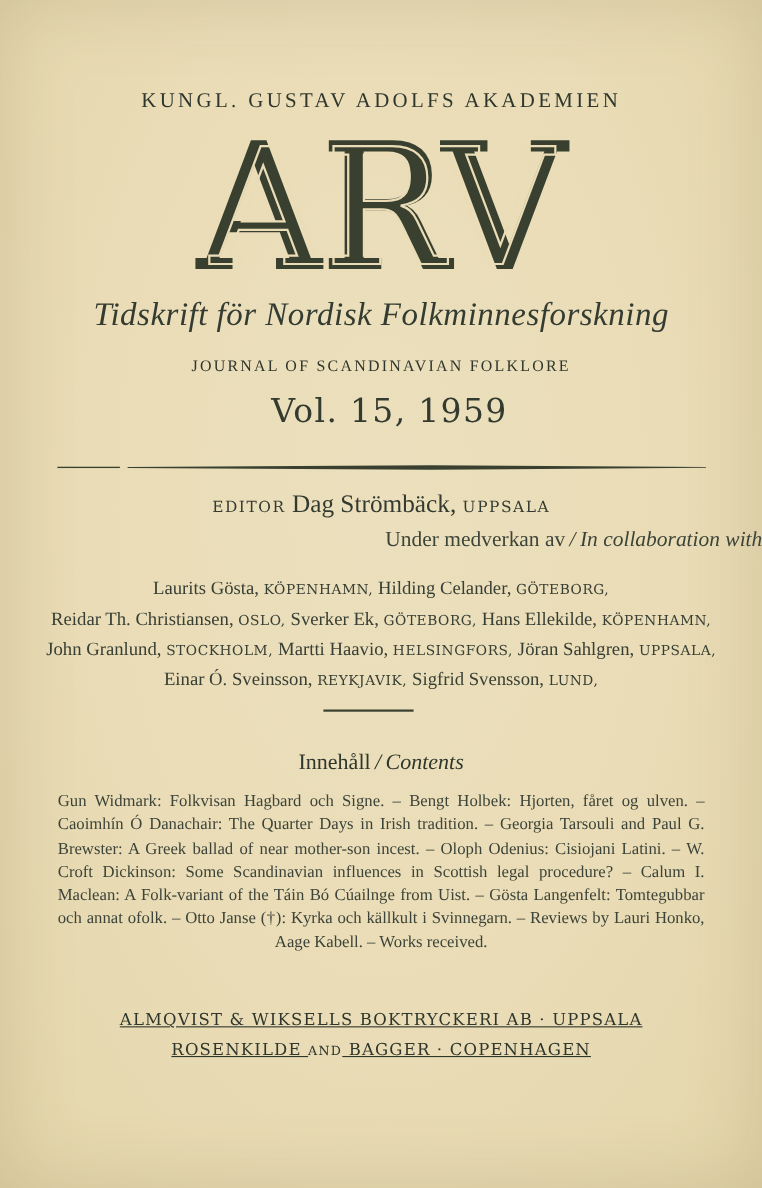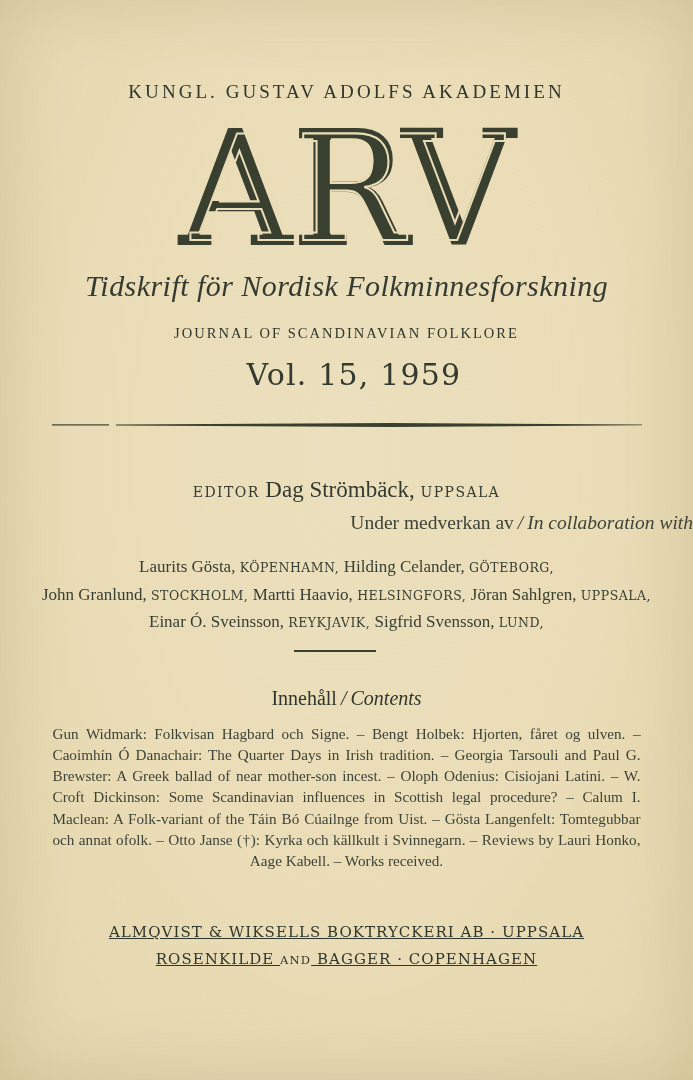--- a/index.html
+++ b/index.html
@@ -49,21 +49,21 @@
   }
   .volume{
     margin-top:15px;
     font-family:"DejaVu Serif", serif;
     font-size:30px;
     letter-spacing:0.04em;
     color:#333a30;
     margin-left:15px;
   }
   .rule-long{display:block;margin:29px auto 0;}
-  .editor-line{margin-top:48px;font-size:23px;color:#333a30;white-space:nowrap;text-align:center;}
+  .editor-line{margin-top:16px;font-size:23px;color:#333a30;white-space:nowrap;text-align:center;}
   .sc{
     font-family:"DejaVu Serif", serif;
     font-size:14px;
     letter-spacing:0.1em;
   }
   .collab-note{margin-top:9px;font-size:19.5px;white-space:nowrap;text-align:right;}
   .collab-note .it{font-style:italic;}
   .sep-slash{font-style:italic;padding:0 4px;}
   .collaborators{margin-top:20px;font-size:17px;line-height:26.5px;color:#383f34;}
   .collab-line{white-space:nowrap;}
@@ -126,20 +126,21 @@
     <rect x="0" y="3.3" width="57" height="1.2" fill="#39402f"></rect>
     <polygon points="64,3.6 340,1.9 590,3.5 590,4.3 340,6.1 64,4.4" fill="#39402f"></polygon>
   </svg>
 
   <div class="editor-line"><span class="sc">EDITOR</span><span> Dag Strömbäck, </span><span class="sc">UPPSALA</span></div>
 
   <div class="collab-note"><span>Under medverkan av</span><span class="sep-slash">/</span><span class="it">In collaboration with</span></div>
 
   <div class="collaborators" id="collaborators">
       <div class="collab-line"><span class="seg-name">Laurits Gösta, </span><span class="seg-city">KÖPENHAMN, </span><span class="seg-name">Hilding Celander, </span><span class="seg-city">GÖTEBORG,</span></div>
+      <div class="collab-line"><span class="seg-name">Reidar Th. Christiansen, </span><span class="seg-city">OSLO, </span><span class="seg-name">Sverker Ek, </span><span class="seg-city">GÖTEBORG, </span><span class="seg-name">Hans Ellekilde, </span><span class="seg-city">KÖPENHAMN,</span></div>
       <div class="collab-line"><span class="seg-name">John Granlund, </span><span class="seg-city">STOCKHOLM, </span><span class="seg-name">Martti Haavio, </span><span class="seg-city">HELSINGFORS, </span><span class="seg-name">Jöran Sahlgren, </span><span class="seg-city">UPPSALA,</span></div>
       <div class="collab-line"><span class="seg-name">Einar Ó. Sveinsson, </span><span class="seg-city">REYKJAVIK, </span><span class="seg-name">Sigfrid Svensson, </span><span class="seg-city">LUND,</span></div>
     </div>
 
   <div class="rule-short"></div>
 
   <div class="contents-head"><span>Innehåll</span><span class="sep-slash">/</span><span class="it">Contents</span></div>
 
   <div class="contents-text">Gun Widmark: Folkvisan Hagbard och Signe. – Bengt Holbek: Hjorten, fåret og ulven. – Caoimhín Ó Danachair: The Quarter Days in Irish tradition. – Georgia Tarsouli and Paul G. Brewster: A Greek ballad of near mother-son incest. – Oloph Odenius: Cisiojani Latini. – W. Croft Dickinson: Some Scandinavian influences in Scottish legal procedure? – Calum I. Maclean: A Folk-variant of the Táin Bó Cúailnge from Uist. – Gösta Langenfelt: Tomtegubbar och annat ofolk. – Otto Janse (†): Kyrka och källkult i Svinnegarn. – Reviews by Lauri Honko, Aage Kabell. – Works received.</div>
 

